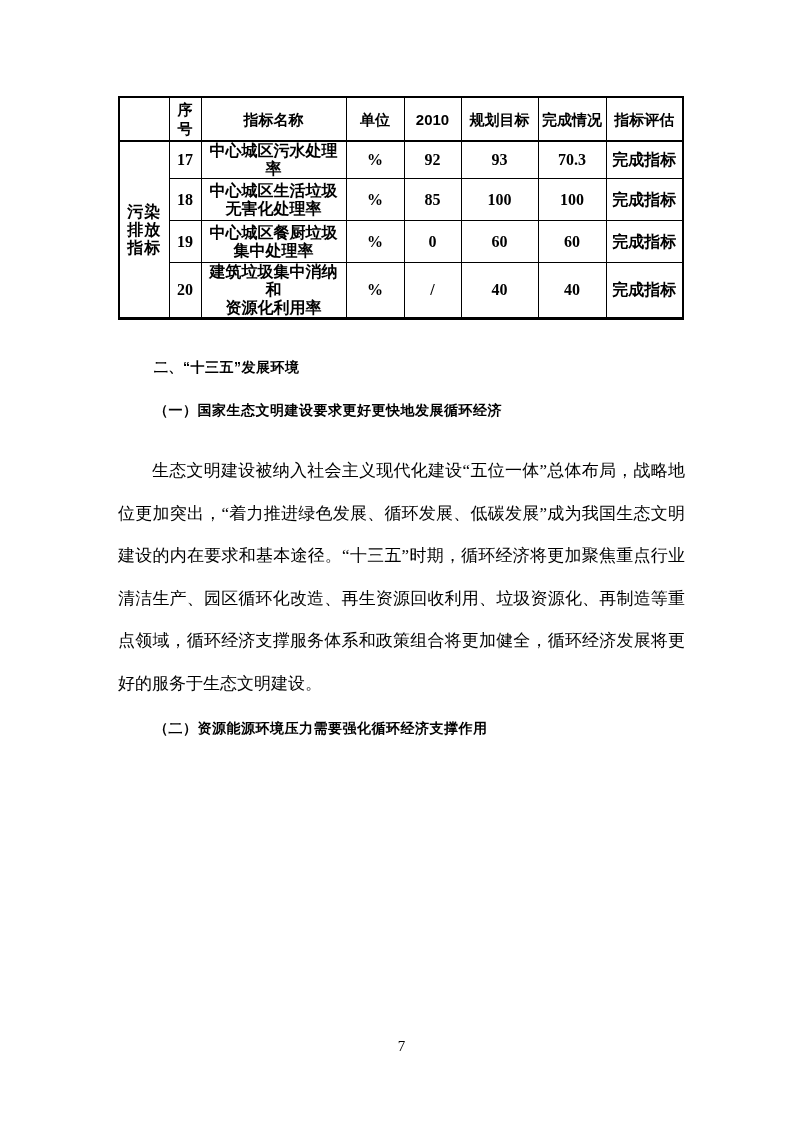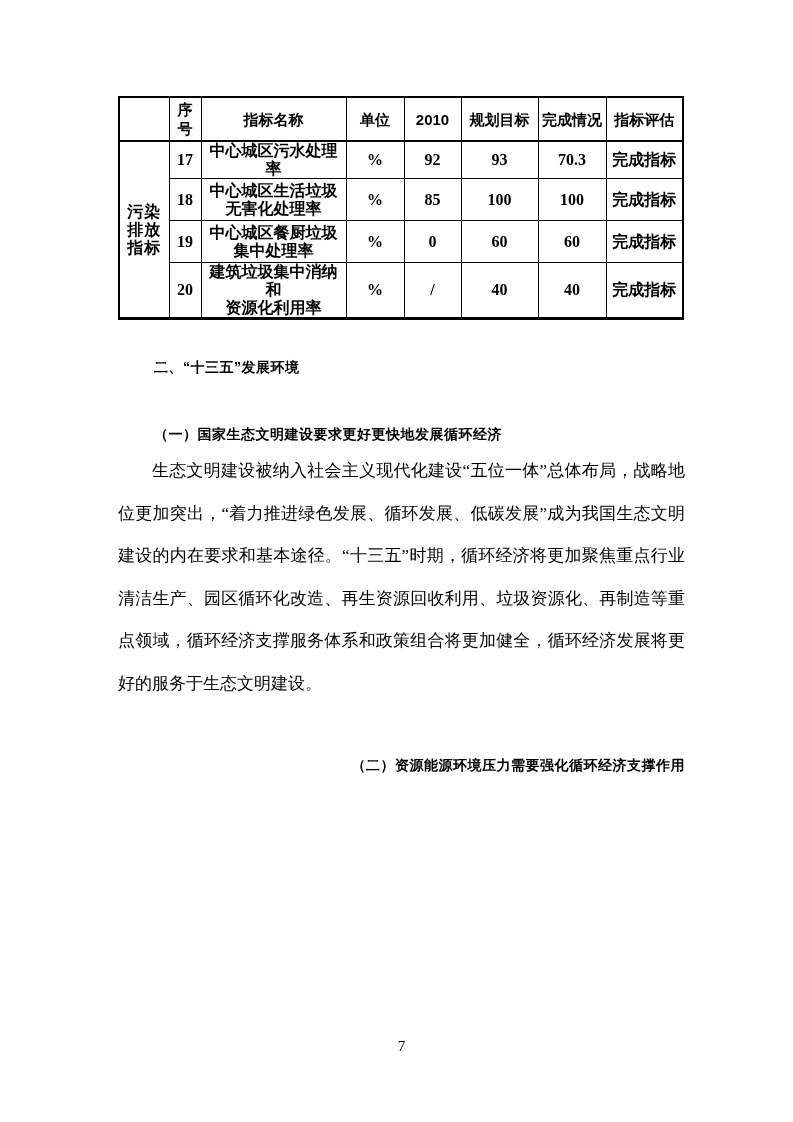--- a/index.html
+++ b/index.html
@@ -64,23 +64,23 @@
     white-space:nowrap;
   }
   .para {
     position:absolute; left:118px; width:567px;
     font-size:17px;
     line-height:42.5px;
     text-align:justify;
     text-indent:2em;
   }
   #h-main  { top:355px; }
-  #h-sub1  { top:423px;font-family:Liberation Serif, serif; }
+  #h-sub1  { top:398px; }
   #para1   { top:450px; height:258px; }
-  #h-sub2  { top:753px;text-align:right; }
+  #h-sub2  { top:716px; }
   #para2   { top:758px; height:258px; }
 
   .pageno {
     position:absolute; left:118px; top:1038px; width:567px;
     text-align:center;
     font-size:15px;
   }
 </style>
 </head>
 <body>

